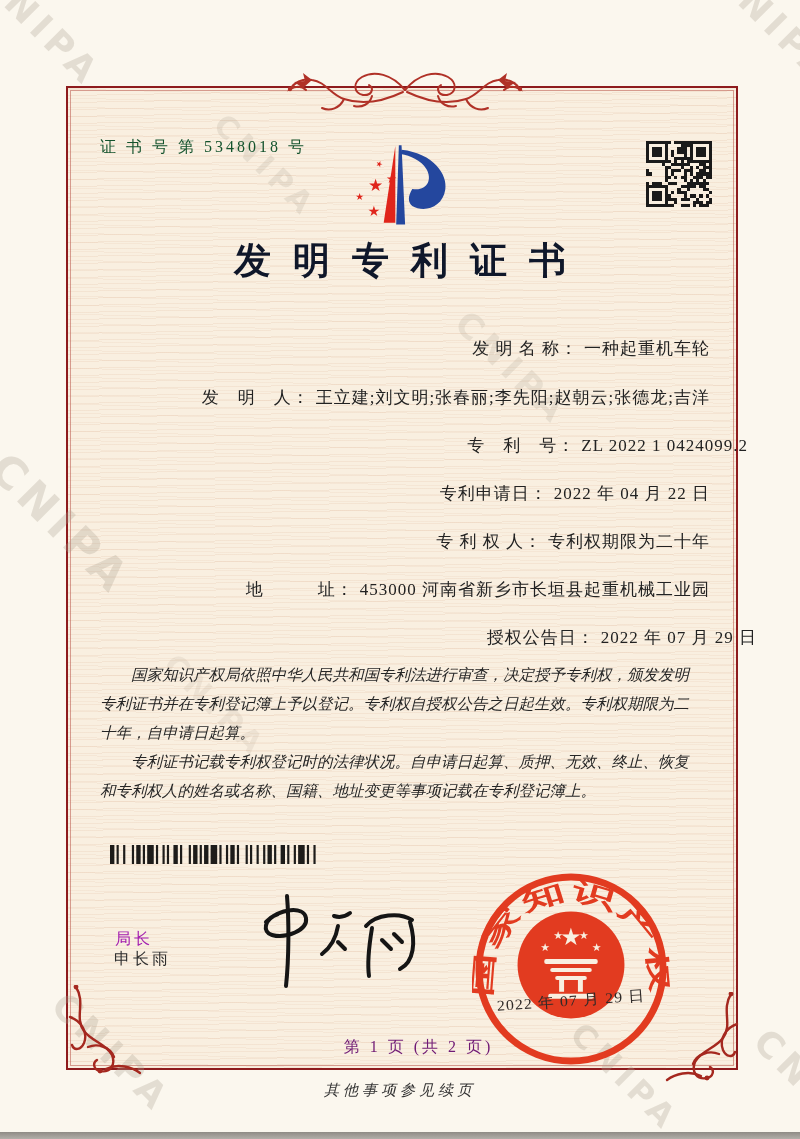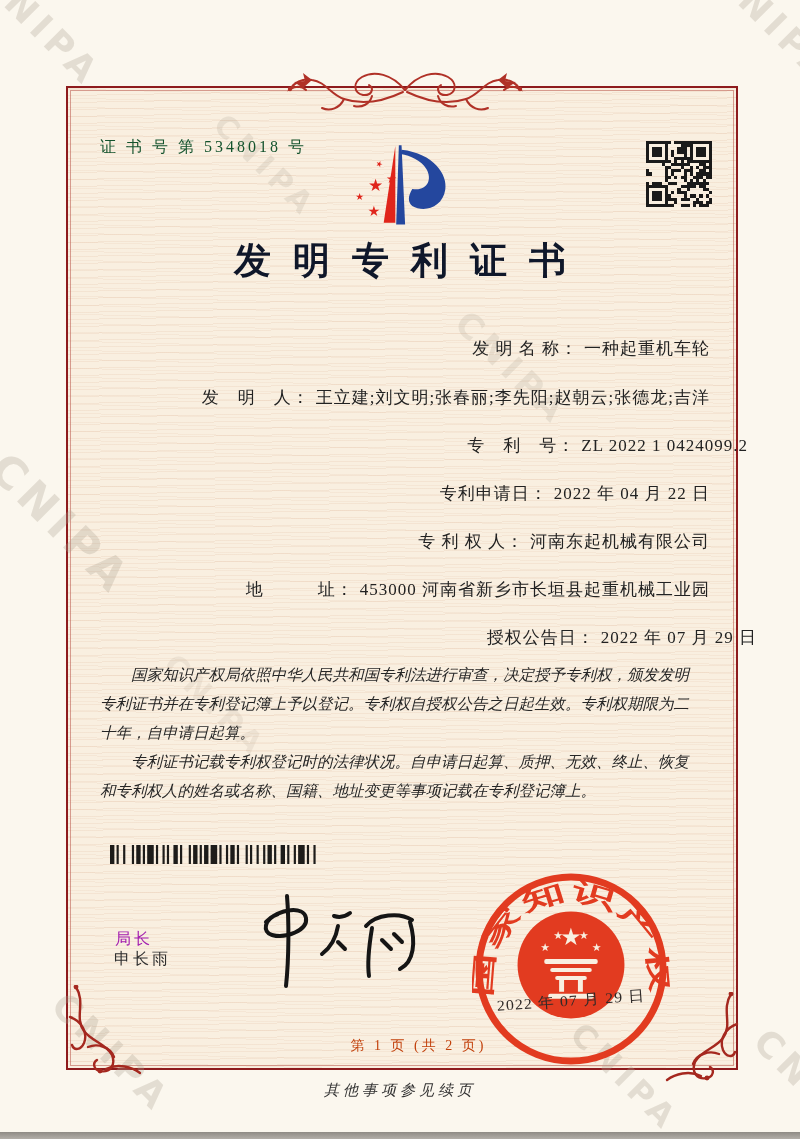--- a/index.html
+++ b/index.html
@@ -35,22 +35,22 @@
   .barcode{position:absolute;left:110px;top:845px;width:210px;height:19px;z-index:2;}
   
   .sig-title{position:absolute;left:115px;top:929px;font:16px "Liberation Sans",sans-serif;
              letter-spacing:3px;color:#a21caf;z-index:2;}
   .sig-name{position:absolute;left:114px;top:949px;font:16px "Liberation Sans",sans-serif;
             letter-spacing:3px;color:#2e2e2e;z-index:2;}
   .sig-script{position:absolute;left:228px;top:890px;width:205px;height:102px;z-index:2;}
   
   .seal{position:absolute;left:472px;top:870px;width:198px;height:198px;z-index:3;}
   
-  .pageinfo{position:absolute;left:0;right:0;top:1037px;text-align:center;font-size:14px;
-            letter-spacing:3px;color:#c2410c;z-index:2;padding-left:37px;}
+  .pageinfo{position:absolute;left:0;right:0;top:1037px;text-align:center;font-size:16px;
+            letter-spacing:3px;color:#701a75;z-index:2;padding-left:37px;}
   .contnote{position:absolute;left:0;right:0;top:1081px;text-align:center;font-size:15px;font-style:italic;
             letter-spacing:4px;color:#333;z-index:2;}
   .photo-edge{position:absolute;left:0;right:0;bottom:0;height:7px;
               background:linear-gradient(#8f8b85,#b3afa9);z-index:4;}
   
   .dragons{position:absolute;left:280px;top:60px;width:250px;height:56px;z-index:2;}
   .corner-bl{position:absolute;left:64px;top:985px;width:92px;height:92px;z-index:2;}
   .corner-br{position:absolute;left:646px;top:992px;width:102px;height:92px;z-index:2;}
 </style>
 </head>
@@ -281,21 +281,21 @@
   <div class="row" style="top:386px;">
     <span class="lbl">发　明　人：</span><span class="val">王立建;刘文明;张春丽;李先阳;赵朝云;张德龙;吉洋</span>
   </div>
   <div class="row" style="top:434px;margin-left:38px;">
     <span class="lbl">专　利　号：</span><span class="val">ZL 2022 1 0424099.2</span>
   </div>
   <div class="row" style="top:482px;">
     <span class="lbl">专利申请日：</span><span class="val">2022 年 04 月 22 日</span>
   </div>
   <div class="row" style="top:530px;">
-    <span class="lbl">专 利 权 人：</span><span class="val">河南东起机械有限公司</span>
+    <span class="lbl">专 利 权 人：</span><span class="val">专利权期限为二十年</span>
   </div>
   <div class="row" style="top:578px;">
     <span class="lbl">地　　　址：</span><span class="val">453000 河南省新乡市长垣县起重机械工业园</span>
   </div>
   <div class="row" style="top:626px;margin-left:47px;">
     <span class="lbl">授权公告日：</span><span class="val">2022 年 07 月 29 日</span>
   </div>
 
   <div class="bodytext">
     <p>国家知识产权局依照中华人民共和国专利法进行审查，决定授予专利权，颁发发明专利证书并在专利登记簿上予以登记。专利权自授权公告之日起生效。专利权期限为二十年，自申请日起算。</p>

